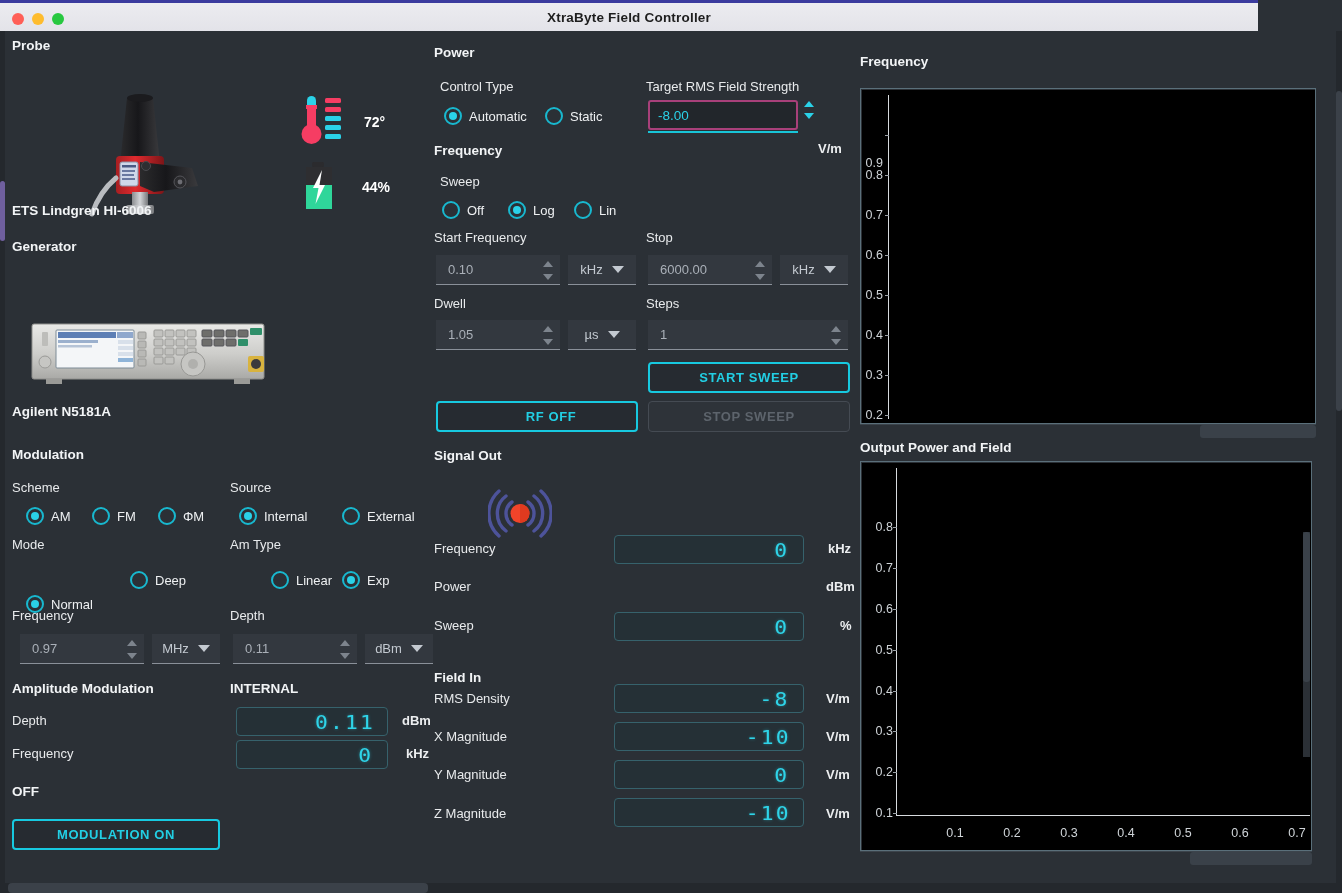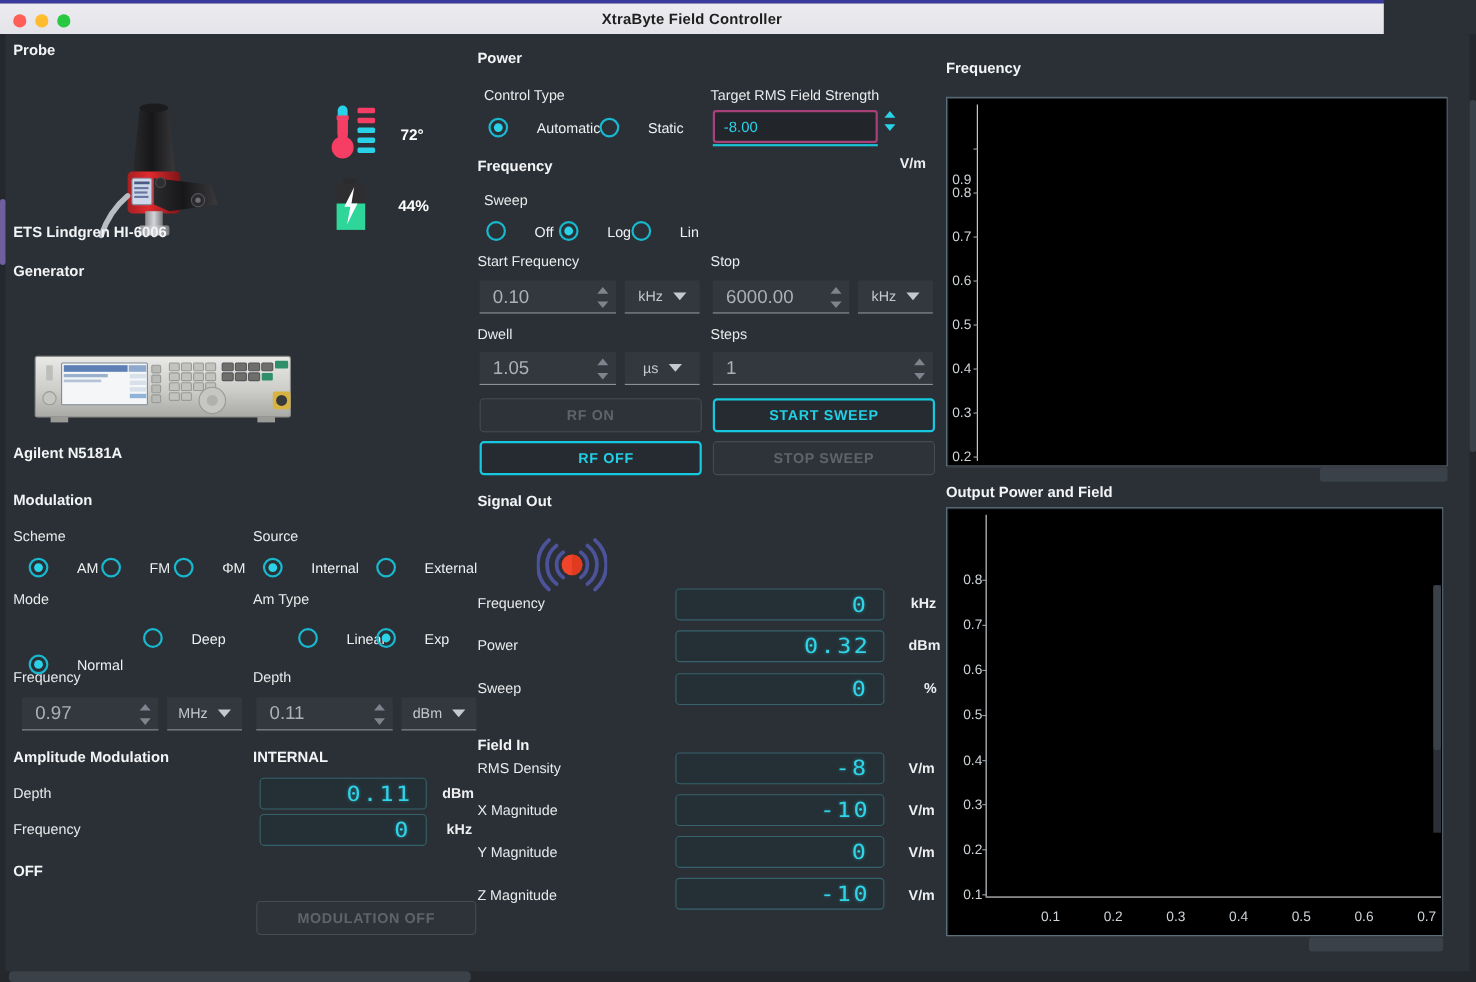--- a/index.html
+++ b/index.html
@@ -49,38 +49,38 @@
 
   
   .probe-img { position: absolute; left: 72px; top: 55px; width: 150px; height: 145px; }
   .gen-img   { position: absolute; left: 18px; top: 285px; width: 244px; height: 75px; }
 
   
   .icon-row { position: absolute; display: flex; align-items: center; gap: 18px; }
   .icon-val { font-size: 14px; font-weight: bold; color: #ffffff; }
 
   
-  .radio { display: inline-flex; align-items: center; gap: 26px; }
+  .radio { display: inline-flex; align-items: center; gap: 7px; }
   .radio .ring {
     width: 18px; height: 18px; border-radius: 50%;
     border: 2px solid #18b8cf; display: inline-block; position: relative;
     background: transparent;
   }
   .radio.on .ring::after {
     content: ""; position: absolute; left: 3px; top: 3px;
     width: 8px; height: 8px; border-radius: 50%; background: #2ad2e8;
   }
   .radio span.t { font-size: 13px; color: #eef0f2; }
 
   
   .spin {
     position: relative; height: 30px; background: #33383f;
     border-bottom: 1px solid #8a9099; display: flex; align-items: center;
   }
-  .spin .v { font-size: 17px; color: #aab0b8; padding-left: 12px; }
+  .spin .v { font-size: 13px; color: #aab0b8; padding-left: 12px; }
   .spin .arrows {
     position: absolute; right: 7px; top: 0; height: 30px;
     display: flex; flex-direction: column; justify-content: center; gap: 7px;
   }
   .tri-up   { width: 0; height: 0; border-left: 5px solid transparent; border-right: 5px solid transparent; border-bottom: 6px solid #7d848d; }
   .tri-down { width: 0; height: 0; border-left: 5px solid transparent; border-right: 5px solid transparent; border-top: 6px solid #7d848d; }
 
   
   .ddown {
     position: relative; height: 30px; background: #33383f;
@@ -373,21 +373,21 @@
     <div class="unit" style="position:absolute;left:394px;top:682px;">dBm</div>
 
     <div class="lbl" style="position:absolute;left:4px;top:715px;">Frequency</div>
     <div class="lcd" style="left:228px;top:709px;width:152px;">
       <span class="digits">0</span>
     </div>
     <div class="unit" style="position:absolute;left:398px;top:715px;">kHz</div>
 
     <div class="grp-title" style="position:absolute;left:4px;top:753px;">OFF</div>
 
-    <div class="btn disabled" style="left:225px;top:788px;width:200px;">MODULATION OFF</div>
+    <div class="btn active" style="left:4px;top:788px;width:208px;">MODULATION ON</div>
   </div>
 
   <div class="col-mid">
 
     <div class="grp-title" style="position:absolute;left:4px;top:14px;">Power</div>
 
     <div class="lbl" style="position:absolute;left:10px;top:48px;">Control Type</div>
     <div class="radio on" style="position:absolute;left:14px;top:76px;">
       <span class="ring"></span>
       <span class="t">Automatic</span>
@@ -467,21 +467,20 @@
 
     <div class="lbl" style="position:absolute;left:216px;top:265px;">Steps</div>
     <div class="spin" style="position:absolute;left:218px;top:289px;width:200px;">
       <span class="v">1</span>
       <span class="arrows">
           <i class="tri-up"></i>
           <i class="tri-down"></i>
         </span>
     </div>
 
-    <div class="btn disabled" style="left:6px;top:331px;width:202px;">RF ON</div>
     <div class="btn active" style="left:218px;top:331px;width:202px;">START SWEEP</div>
     <div class="btn active" style="left:6px;top:370px;width:202px;padding-left:28px;">RF OFF</div>
     <div class="btn disabled" style="left:218px;top:370px;width:202px;">STOP SWEEP</div>
 
     <div class="grp-title" style="position:absolute;left:4px;top:417px;">Signal Out</div>
 
     <svg style="position:absolute;left:58px;top:455px;" width="64" height="55" viewBox="0 0 64 55">
       <g stroke="#4d539a" fill="none" stroke-width="3.4" stroke-linecap="round">
         <path d="M24 16 A14 14 0 0 0 24 39"></path>
         <path d="M40 16 A14 14 0 0 1 40 39"></path>
@@ -494,23 +493,20 @@
       <path d="M32 18 A9.5 9.5 0 0 1 32 37 Z" fill="#e03a1f"></path>
     </svg>
 
     <div class="lbl" style="position:absolute;left:4px;top:510px;">Frequency</div>
     <div class="lcd" style="left:184px;top:504px;width:190px;">
       <span class="digits">0</span>
     </div>
     <div class="unit" style="position:absolute;left:398px;top:510px;">kHz</div>
 
     <div class="lbl" style="position:absolute;left:4px;top:548px;">Power</div>
-    <div class="lcd" style="left:184px;top:542px;width:190px;">
-      <span class="digits">0.32</span>
-    </div>
     <div class="unit" style="position:absolute;left:396px;top:548px;">dBm</div>
 
     <div class="lbl" style="position:absolute;left:4px;top:587px;">Sweep</div>
     <div class="lcd" style="left:184px;top:581px;width:190px;">
       <span class="digits">0</span>
     </div>
     <div class="unit" style="position:absolute;left:410px;top:587px;">%</div>
 
     <div class="grp-title" style="position:absolute;left:4px;top:639px;">Field In</div>
 

